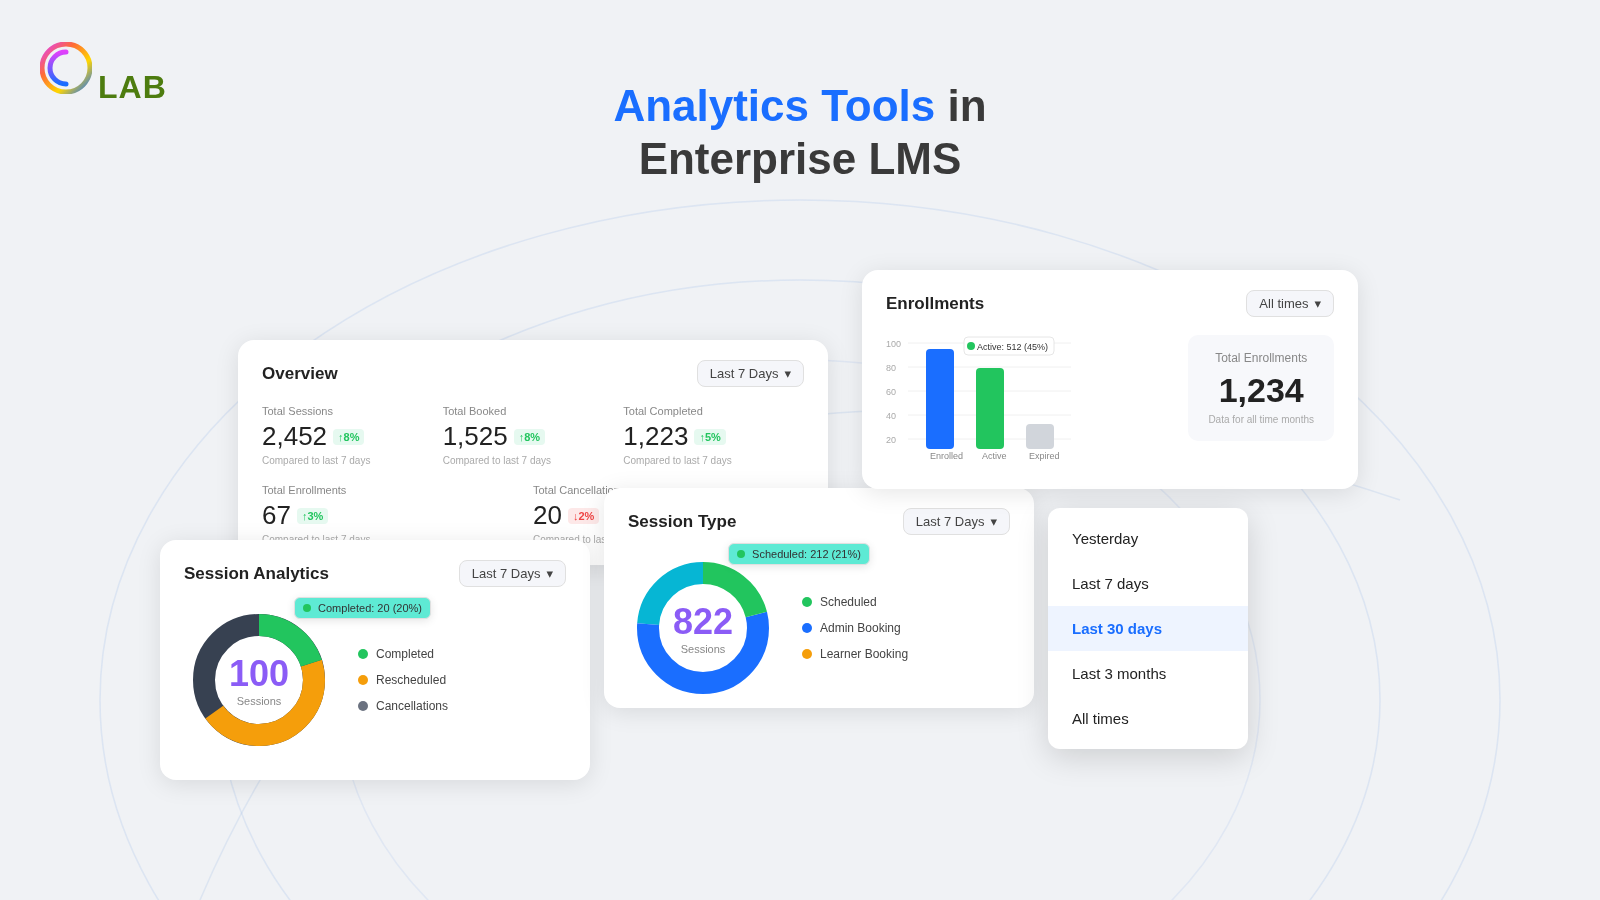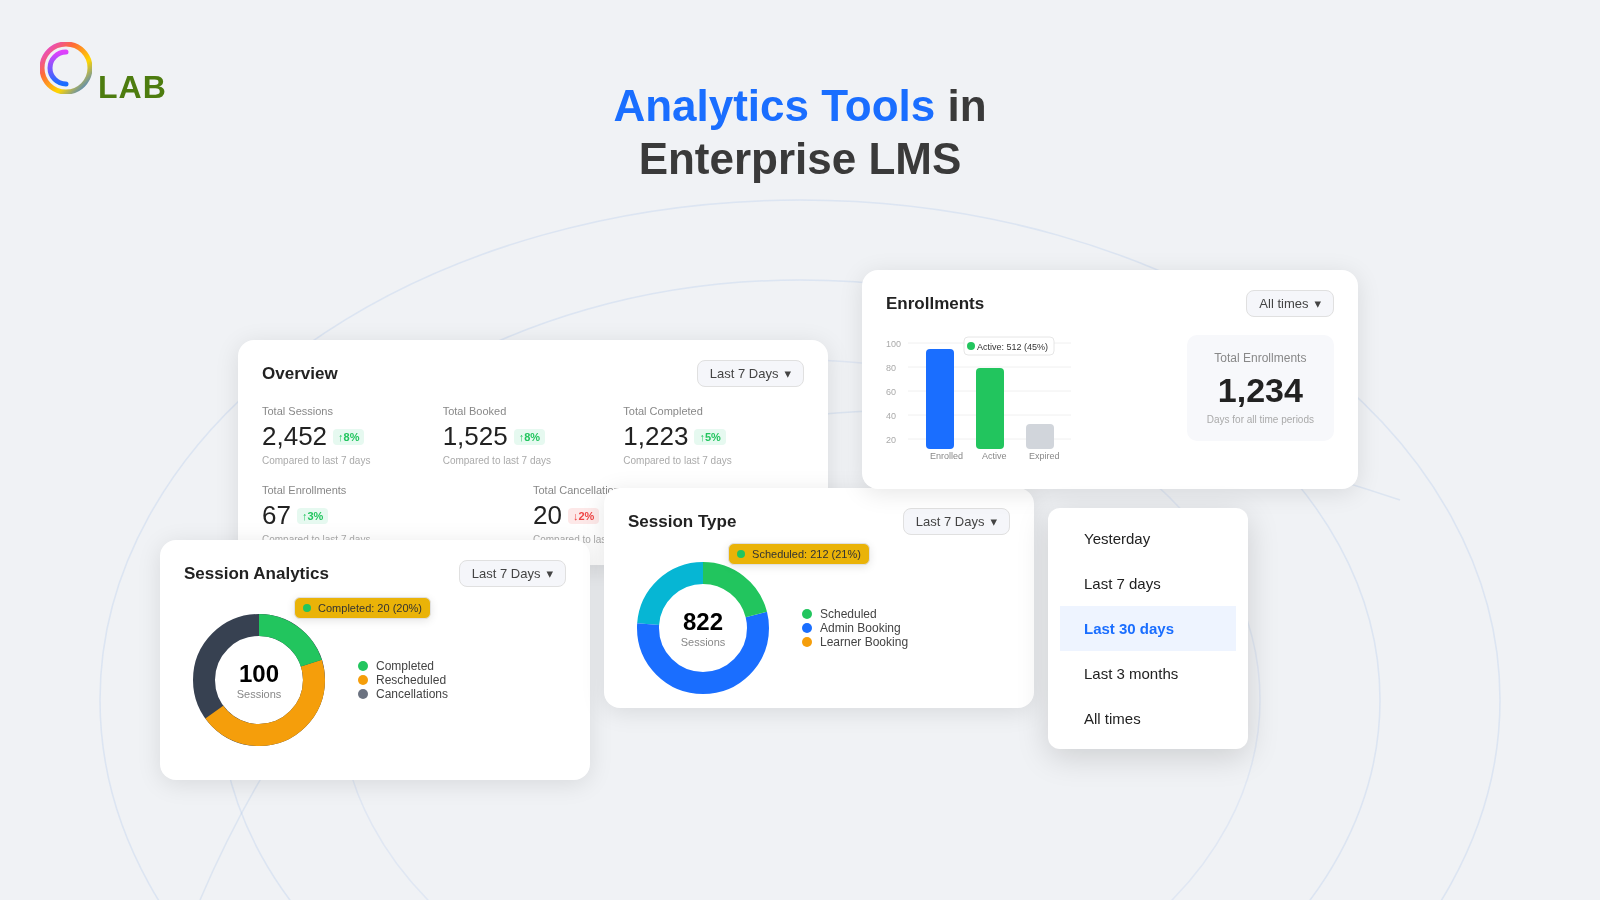--- a/index.html
+++ b/index.html
@@ -160,49 +160,49 @@
     }
     .donut-center-text {
       position: absolute;
       inset: 0;
       display: flex;
       flex-direction: column;
       align-items: center;
       justify-content: center;
     }
     .donut-center-value {
-      font-size: 24px;
+      font-size: 36px;
       font-weight: 800;
-      color: #000000;
+      color: #8b5cf6;
     }
     .donut-center-label {
       font-size: 11px;
       color: #888;
     }
     .legend {
       display: flex;
       flex-direction: column;
-      gap: 0;
+      gap: 12px;
     }
     .legend-item {
       display: flex;
       align-items: center;
       gap: 8px;
       font-size: 12px;
       color: #444;
     }
     .legend-dot {
       width: 10px;
       height: 10px;
       border-radius: 50%;
     }
 
     
     .donut-tooltip {
-      background: #eab308;
+      background: #5eead4;
       border: 1px solid #e0e0e0;
       border-radius: 6px;
       padding: 4px 8px;
       font-size: 11px;
       color: #333;
       box-shadow: 0 2px 8px rgba(0,0,0,0.1);
       white-space: nowrap;
       position: absolute;
       top: -8px;
       left: 110px;
@@ -263,21 +263,21 @@
 
     
     .dropdown-menu {
       position: absolute;
       top: 508px;
       left: 1048px;
       width: 200px;
       background: #fff;
       border-radius: 12px;
       box-shadow: 0 8px 32px rgba(0,0,0,0.15);
-      padding: 8px 12px;
+      padding: 8px 0;
       z-index: 100;
     }
     .dropdown-item {
       padding: 14px 24px;
       font-size: 15px;
       color: #222;
       cursor: pointer;
       transition: background 0.15s;
     }
     .dropdown-item.active { background: #eef4ff; color: #1a6eff; font-weight: 600; }
@@ -503,21 +503,21 @@
         <text x="143" y="124" font-size="9" fill="#888">Expired</text>
 
         <rect x="78" y="2" width="90" height="18" rx="4" fill="white" stroke="#e0e0e0" stroke-width="0.8"></rect>
         <circle cx="85" cy="11" r="4" fill="#22c55e"></circle>
         <text x="91" y="15" font-size="9" fill="#333">Active: 512 (45%)</text>
       </svg>
     </div>
     <div class="total-enrollments-box">
       <div class="total-enroll-label">Total Enrollments</div>
       <div class="total-enroll-value">1,234</div>
-      <div class="total-enroll-sub">Days for all time periods</div>
+      <div class="total-enroll-sub">Data for all time months</div>
     </div>
   </div>
 </div>
 
 <div class="dropdown-menu" id="dropdown-menu">
     <div class="dropdown-item">Yesterday</div>
     <div class="dropdown-item">Last 7 days</div>
     <div class="dropdown-item active">Last 30 days</div>
     <div class="dropdown-item">Last 3 months</div>
     <div class="dropdown-item">All times</div>

